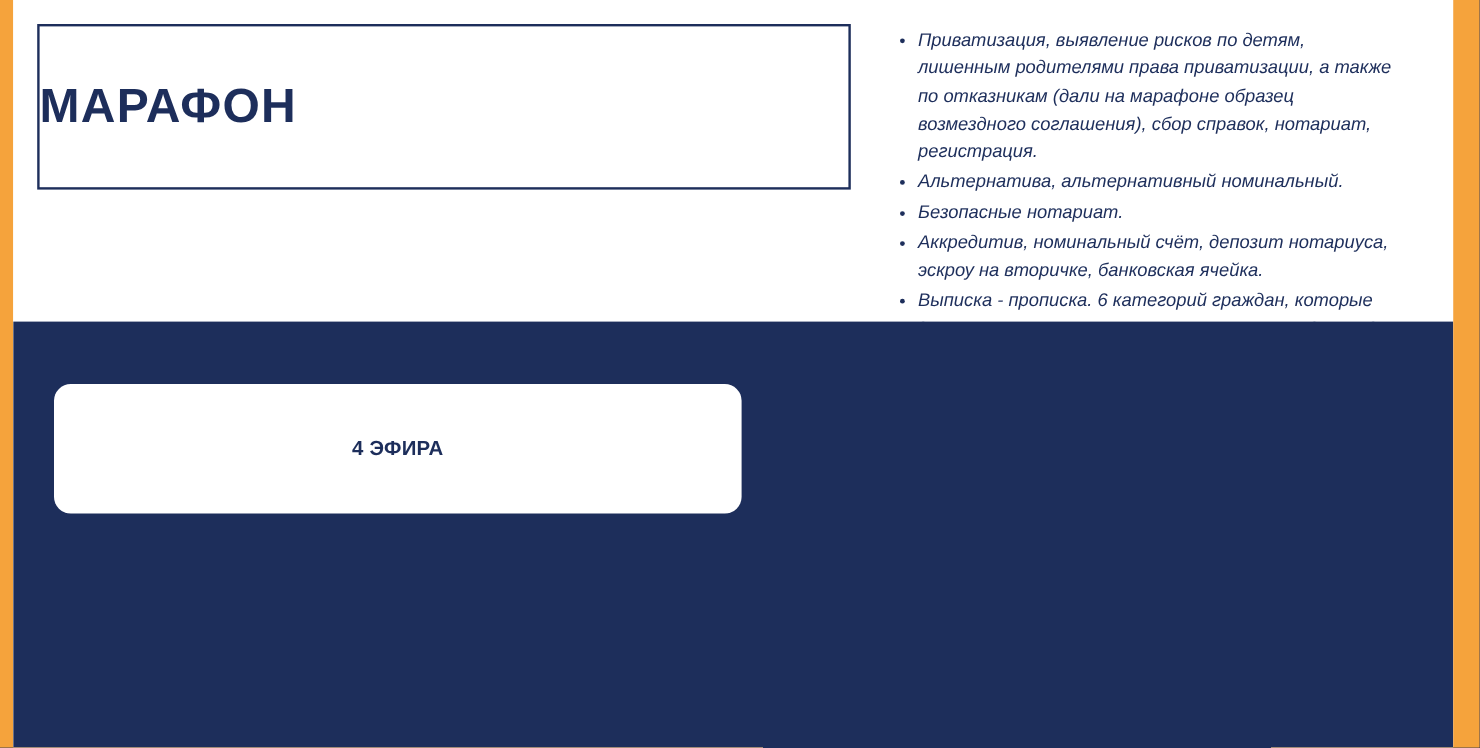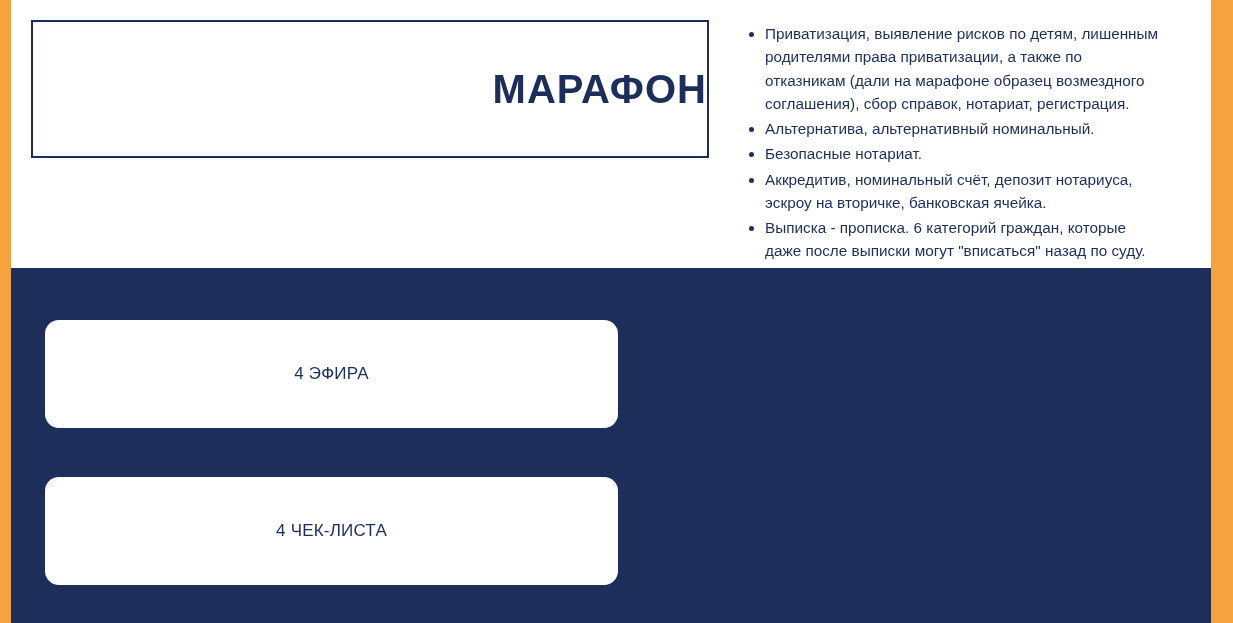--- a/index.html
+++ b/index.html
@@ -32,40 +32,41 @@
   .title-col {
     width: 710px;
     padding: 20px 0 0 20px;
   }
   .title-box {
     border: 2px solid #1d2e5b;
     width: 678px;
     height: 138px;
     display: flex;
     flex-direction: column;
-    align-items: flex-end;
+    align-items: flex-start;
     justify-content: center;
   }
   .title-main {
     color: #1d2e5b;
     font-size: 40px;
     font-weight: bold;
     letter-spacing: 1px;
     line-height: 1.1;
   }
   .title-sub {
     color: #1d2e5b;
     font-size: 19px;
     font-weight: normal;
     margin-top: 19px;
     letter-spacing: 0.3px;
   }
   .bullets-col {
     flex: 1;
     padding: 22px 48px 0 26px;
+    font-style: italic;
   }
   ul.bullets {
     list-style: disc;
     padding-left: 18px;
     margin: 0;
   }
   ul.bullets li {
     color: #1d2e5b;
     font-size: 15.3px;
     line-height: 1.52;
@@ -91,21 +92,21 @@
     display: flex;
     align-items: center;
     justify-content: center;
     text-align: center;
     padding: 0 34px;
     margin-bottom: 49px;
   }
   .card-label {
     color: #1d2e5b;
     font-size: 17px;
-    font-weight: normal;
+    font-weight: bold;
     line-height: 1.75;
     letter-spacing: 0.2px;
   }
 </style>
 </head>
 <body>
 
 <div class="page">
 
   <div class="top-section">
@@ -126,20 +127,17 @@
       </ul>
     </div>
 
   </div>
 
   <div class="navy-section">
     <div class="card-grid">
       <div class="card">
         <span class="card-label">4 ЭФИРА</span>
       </div>
-      <div class="card">
-        <span class="card-label">4 ЧЕК-ЛИСТА</span>
-      </div>
 
     </div>
   </div>
 
 </div>
 
 </body></html>

